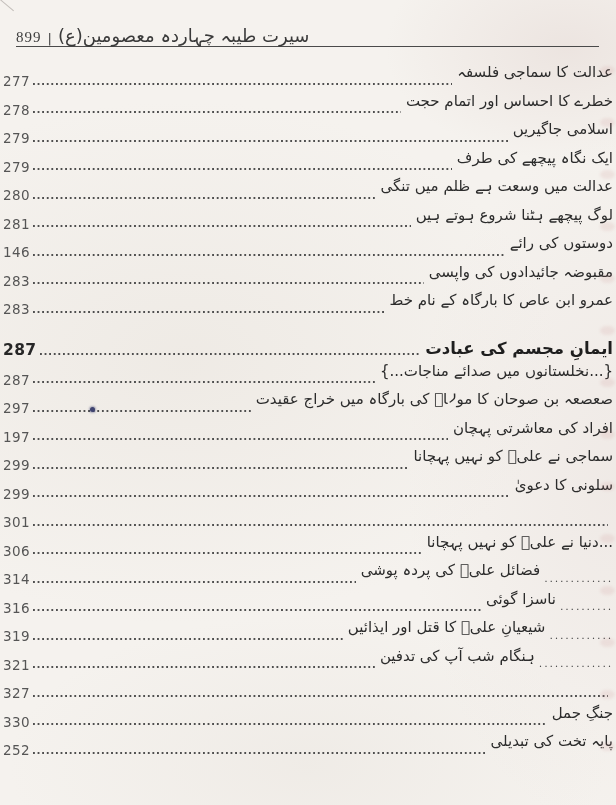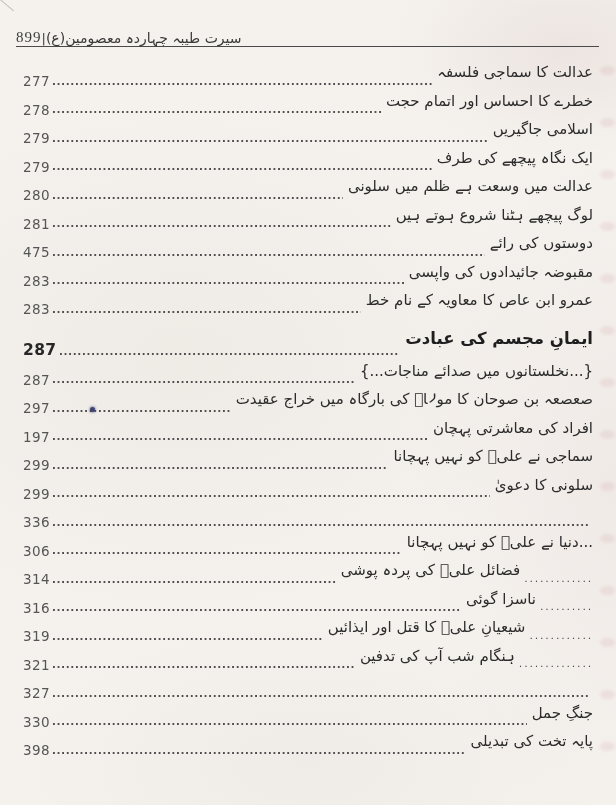--- a/index.html
+++ b/index.html
@@ -10,39 +10,39 @@
       radial-gradient(ellipse 500px 350px at 30% 45%, rgba(228,222,214,.38), transparent 75%),
       radial-gradient(ellipse 300px 500px at 100% 60%, rgba(210,190,188,.16), transparent 70%),
       radial-gradient(ellipse 400px 200px at 50% 95%, rgba(222,216,208,.25), transparent 75%),
       var(--paper,#f5f2ee);
     font-family:"DejaVu Sans",sans-serif;
   }
   
   .hdr{
     position:absolute;top:24px;left:16px;right:17px;height:21px;
     border-bottom:1.5px solid var(--rule,#4a4a4a);
-    display:flex;align-items:flex-end;padding-bottom:1px;
+    display:flex;align-items:flex-end;gap:6px;padding-bottom:1px;
   }
   .hdr-num{font-family:"Liberation Serif",serif;font-size:15px;line-height:1;color:#3e3e3e;letter-spacing:1px;}
   .hdr-sep{font-size:13px;line-height:1;color:#3e3e3e;}
-  .hdr-title{direction:rtl;font-size:14px;line-height:1;color:#3a3a3a;}
+  .hdr-title{direction:rtl;font-size:18px;line-height:1;color:#3a3a3a;}
   
   .toc{position:absolute;top:60px;left:0;right:0;}
-  .toc-row{display:flex;align-items:flex-end;height:28.5px;padding:0 23px;}
+  .toc-row{display:flex;align-items:flex-end;height:28.5px;padding:0 3px;}
   .toc-row .num{font-size:13.5px;line-height:1;color:var(--number,#555);letter-spacing:.4px;}
   .toc-row .leader{
     flex:1;height:4px;margin:0 5px 3px 3px;
     background-image:radial-gradient(circle at 1.1px 2px, var(--leader_dot,#4e4e4e) .9px, transparent 1.25px);
     background-size:4.6px 4px;background-repeat:repeat-x;background-position:left bottom;
   }
   .toc-row .title{direction:rtl;font-size:15px;line-height:1.15;color:var(--ink,#2c2c2c);margin-bottom:7px;white-space:nowrap;}
   .toc-row .rdots{font-size:11px;letter-spacing:1.8px;line-height:1;color:var(--leader_dot,#4e4e4e);margin:0 0 3px 4px;}
   .toc-row.section{height:33px;margin-top:9px;}
   .toc-row.section .num{font-weight:bold;font-size:15.5px;color:#272727;}
-  .toc-row.section .title{font-weight:bold;font-size:16.5px;color:#1e1e1e;margin-bottom:10px;}
+  .toc-row.section .title{font-weight:bold;font-size:16.5px;color:#1e1e1e;margin-bottom:0;}
   
   .ink-speck{
     position:absolute;left:90px;top:407px;width:5px;height:5px;border-radius:50%;
     background:var(--ink_speck,#3f4370);box-shadow:0 0 2px 1px rgba(63,67,112,.4);
   }
   .bleed i{
     position:absolute;right:1px;width:15px;height:9px;border-radius:50%;
     background:var(--bleed_mark,#c07a7a);opacity:.13;filter:blur(1.5px);
   }
   .corner{position:absolute;left:-4px;top:4px;width:20px;height:1px;background:rgba(130,125,120,.45);transform:rotate(40deg);}
@@ -81,45 +81,45 @@
   </div>
       <div class="toc-row">
     <span class="num">279</span>
     <span class="leader"></span>
     <span class="title" dir="rtl">ایک نگاہ پیچھے کی طرف</span>
 
   </div>
       <div class="toc-row">
     <span class="num">280</span>
     <span class="leader"></span>
-    <span class="title" dir="rtl">عدالت میں وسعت ہے ظلم میں سلونی</span>
+    <span class="title" dir="rtl">عدالت میں وسعت ہے ظلم میں تنگی</span>
 
   </div>
       <div class="toc-row">
     <span class="num">281</span>
     <span class="leader"></span>
     <span class="title" dir="rtl">لوگ پیچھے ہٹنا شروع ہوتے ہیں</span>
 
   </div>
       <div class="toc-row">
-    <span class="num">475</span>
+    <span class="num">146</span>
     <span class="leader"></span>
     <span class="title" dir="rtl">دوستوں کی رائے</span>
 
   </div>
       <div class="toc-row">
     <span class="num">283</span>
     <span class="leader"></span>
     <span class="title" dir="rtl">مقبوضہ جائیدادوں کی واپسی</span>
 
   </div>
       <div class="toc-row">
     <span class="num">283</span>
     <span class="leader"></span>
-    <span class="title" dir="rtl">عمرو ابن عاص کا معاویہ کے نام خط</span>
+    <span class="title" dir="rtl">عمرو ابن عاص کا بارگاہ کے نام خط</span>
 
   </div>
       <div class="toc-row section">
     <span class="num">287</span>
     <span class="leader"></span>
     <span class="title" dir="rtl">ایمانِ مجسم کی عبادت</span>
 
   </div>
       <div class="toc-row">
     <span class="num">287</span>
@@ -145,21 +145,21 @@
     <span class="title" dir="rtl">سماجی نے علیؑ کو نہیں پہچانا</span>
 
   </div>
       <div class="toc-row">
     <span class="num">299</span>
     <span class="leader"></span>
     <span class="title" dir="rtl">سلونی کا دعویٰ</span>
 
   </div>
       <div class="toc-row">
-    <span class="num">336</span>
+    <span class="num">301</span>
     <span class="leader"></span>
 
   </div>
       <div class="toc-row">
     <span class="num">306</span>
     <span class="leader"></span>
     <span class="title" dir="rtl">...دنیا نے علیؑ کو نہیں پہچانا</span>
 
   </div>
       <div class="toc-row">
@@ -191,21 +191,21 @@
     <span class="leader"></span>
 
   </div>
       <div class="toc-row">
     <span class="num">330</span>
     <span class="leader"></span>
     <span class="title" dir="rtl">جنگِ جمل</span>
 
   </div>
       <div class="toc-row">
-    <span class="num">398</span>
+    <span class="num">252</span>
     <span class="leader"></span>
     <span class="title" dir="rtl">پایہ تخت کی تبدیلی</span>
 
   </div>
     </div>
 
   <div class="ink-speck"></div>
 
   <div class="bleed">
       <i style="top: 66px;"></i>

